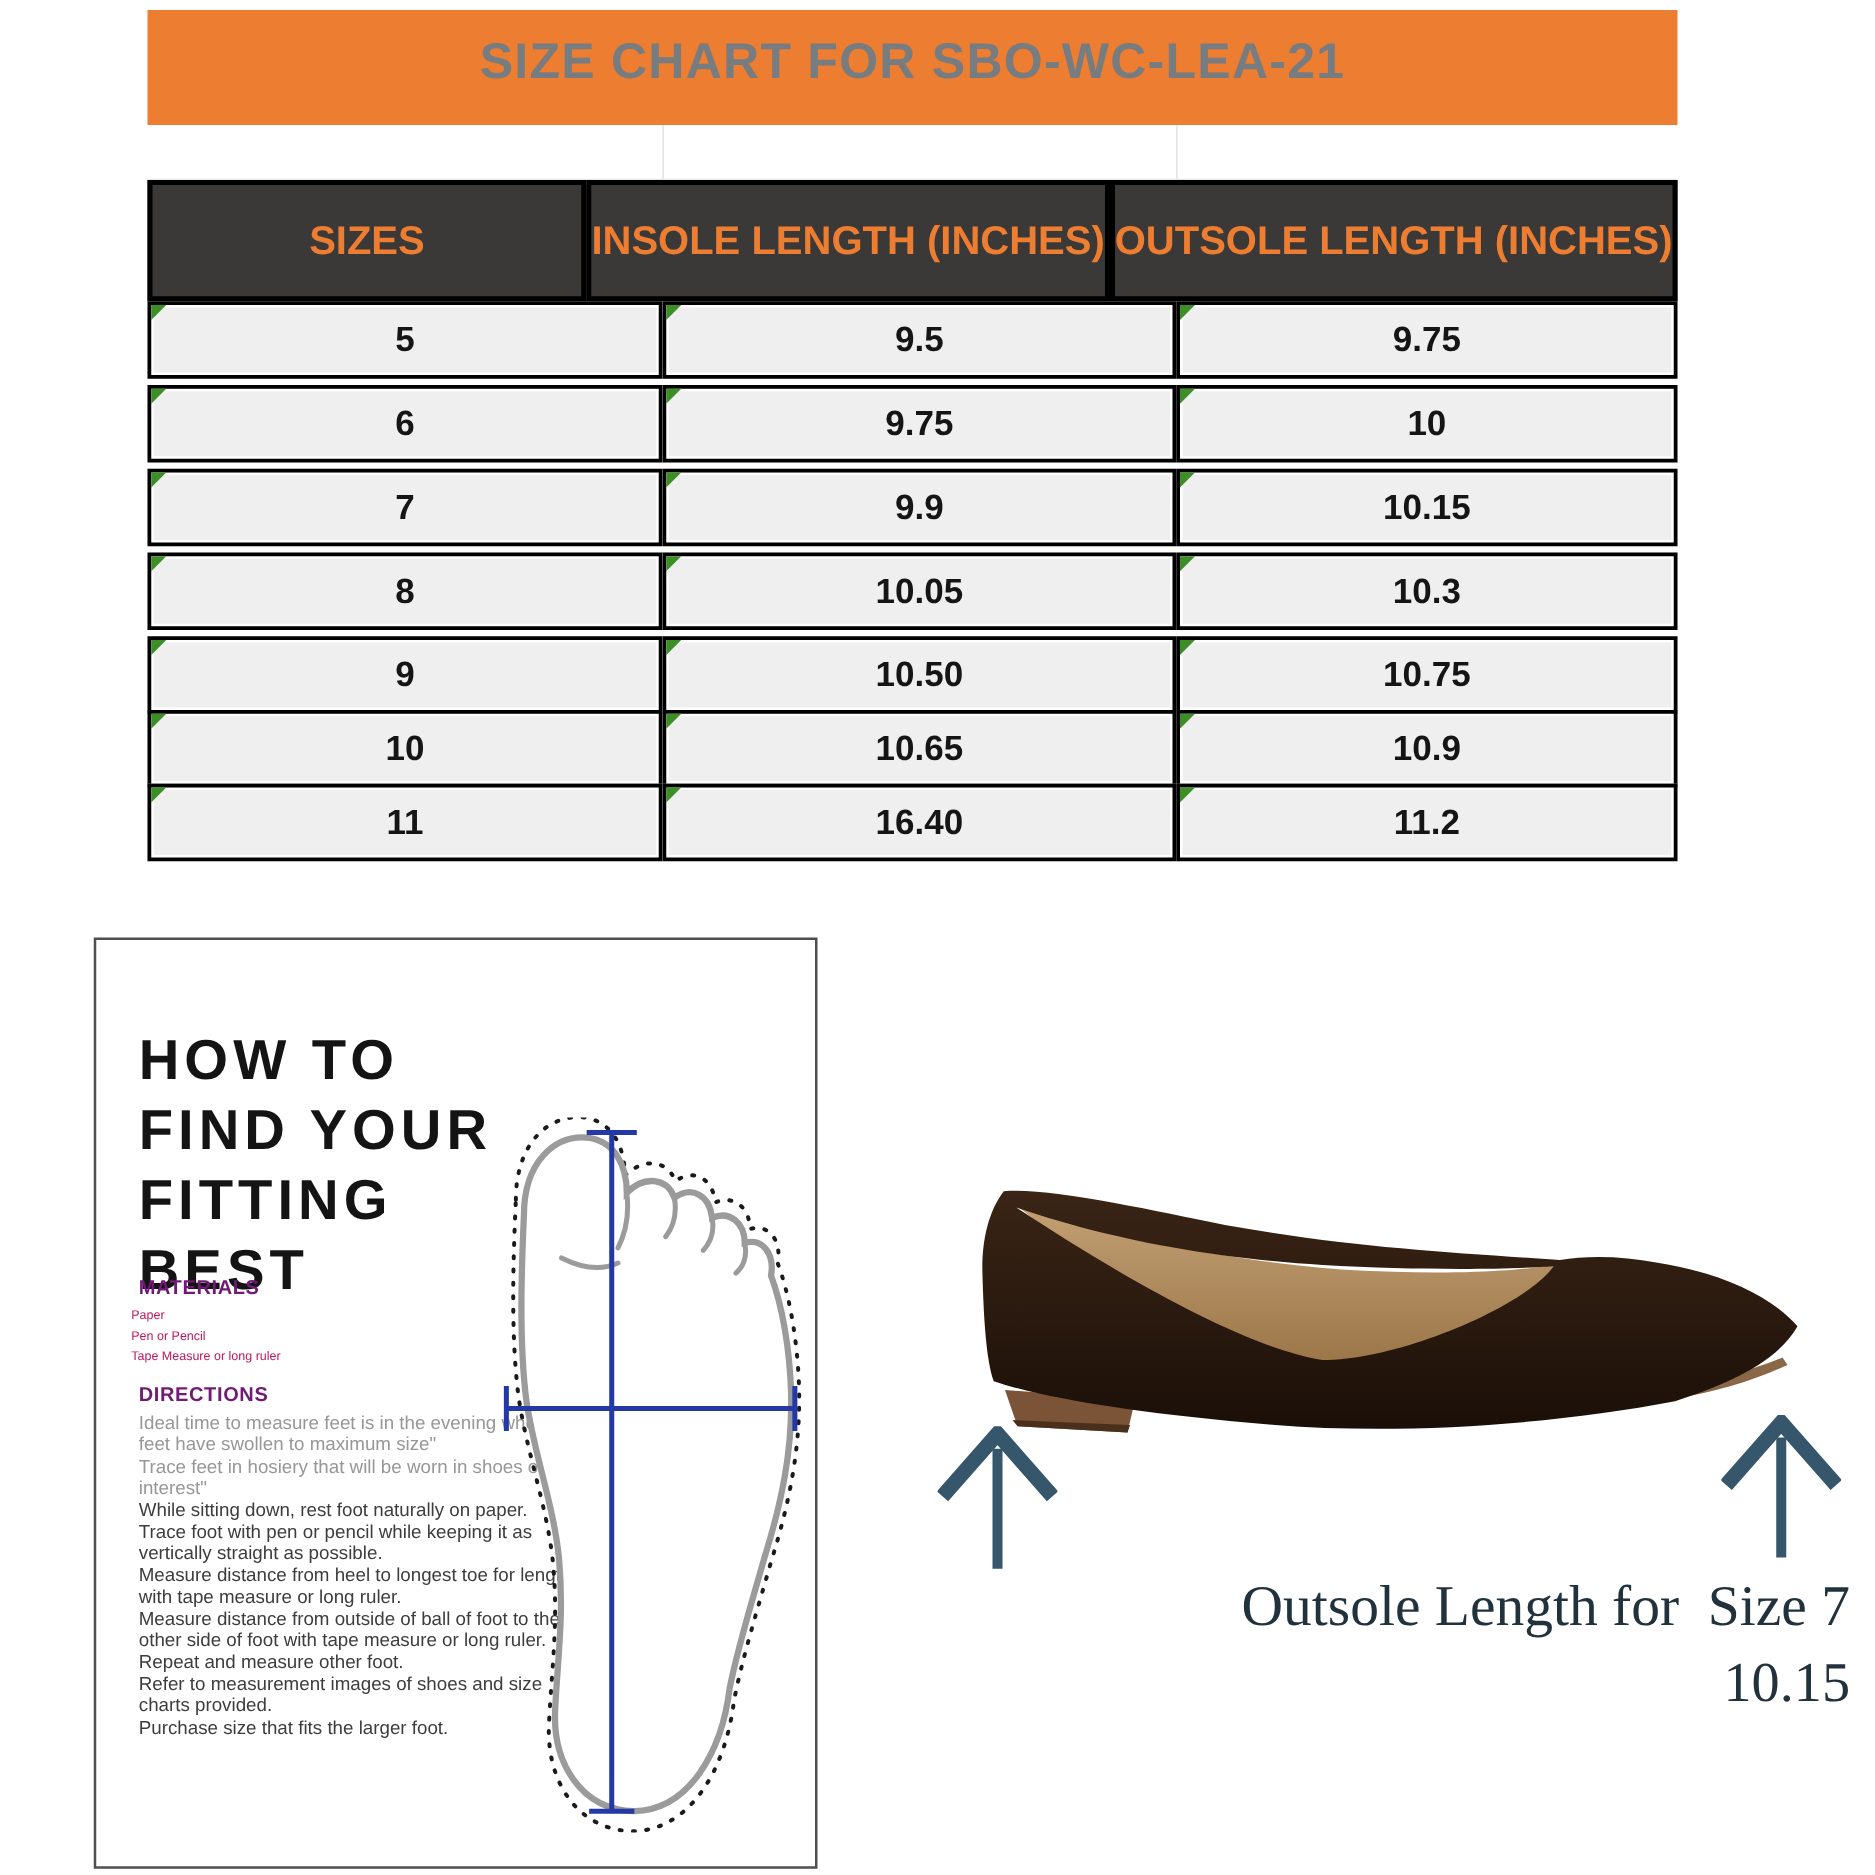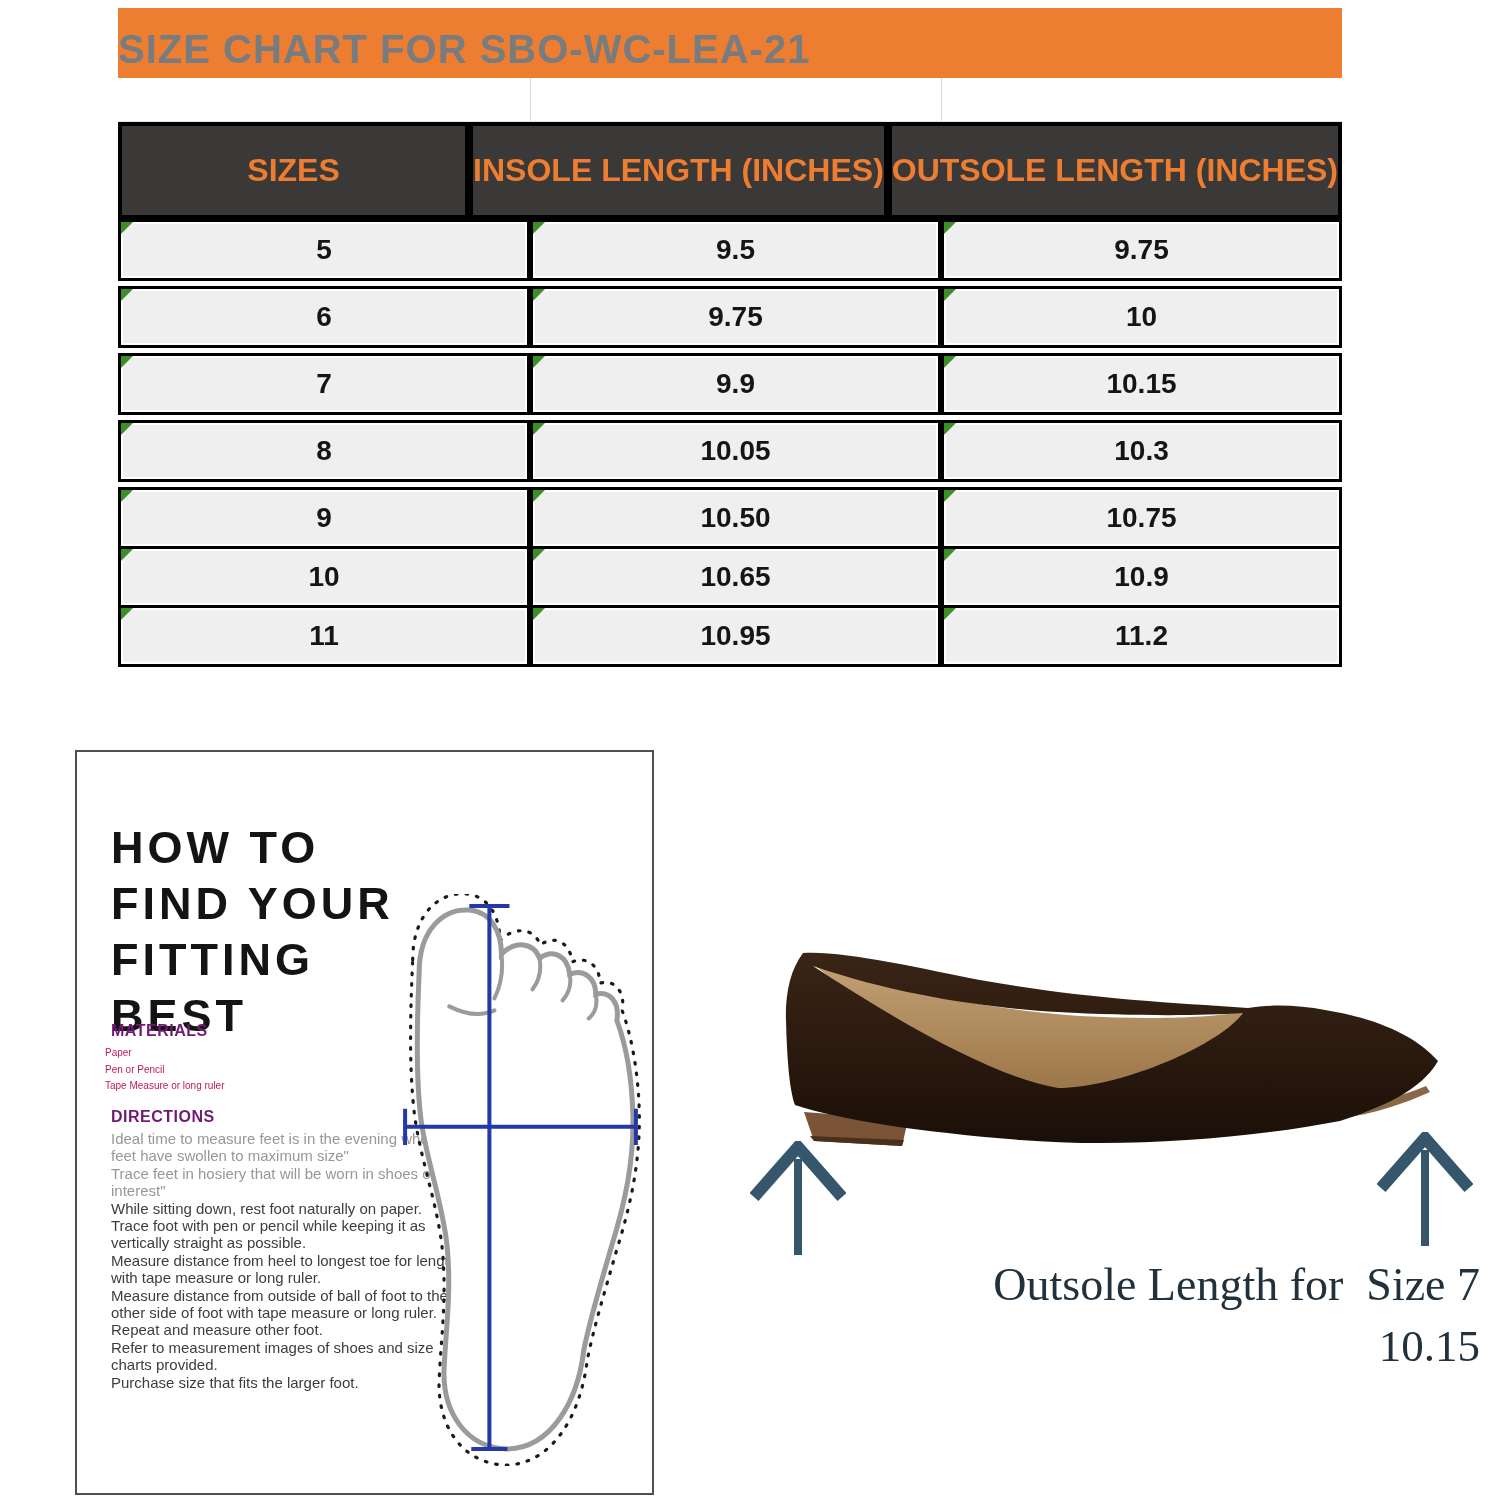--- a/index.html
+++ b/index.html
@@ -7,21 +7,21 @@
     --cell-bg:#F0EFEF; --green-indicator:#3E8E28; --arrow-slate:#35566B;
     --caption-text:#22323D; --blue-measure:#2438A6;
   }
   *{box-sizing:border-box; margin:0; padding:0;}
   body{width:1500px;height:1500px;position:relative;background:#fff;overflow:hidden;
        font-family:"Liberation Sans", sans-serif;}
   section{position:absolute;}
 
   
   .size-chart{left:118px;top:8px;width:1224px;}
-  .sc-title{height:70px;line-height:82px;background:var(--accent-orange);
+  .sc-title{height:92px;line-height:82px;text-align:center;background:var(--accent-orange);
     color:var(--title-text);font-size:40px;font-weight:bold;letter-spacing:1px;}
   .sc-grid{display:grid;grid-template-columns:412fr 411fr 401fr;}
   .sc-spacer{height:44px;border-bottom:1px solid #e6e6e6;}
   .sc-spacer .sp + .sp{border-left:1px solid #dcdcdc;}
   .sc-header .sc-head{height:97px;background:var(--header-dark);border:4px solid #000;
     color:var(--accent-orange);font-size:32px;font-weight:bold;
     display:flex;align-items:center;justify-content:center;white-space:nowrap;}
   .sc-row .sc-cell{height:62px;background:var(--cell-bg);border:3px solid #000;
     box-shadow:inset 0 0 0 2px #fff;position:relative;
     display:flex;align-items:center;justify-content:center;
@@ -105,21 +105,21 @@
         <div class="sc-cell">10.50</div>
         <div class="sc-cell">10.75</div>
       </div>
       <div class="sc-grid sc-row fuse">
         <div class="sc-cell">10</div>
         <div class="sc-cell">10.65</div>
         <div class="sc-cell">10.9</div>
       </div>
       <div class="sc-grid sc-row fuse">
         <div class="sc-cell">11</div>
-        <div class="sc-cell">10.95</div>
+        <div class="sc-cell">16.40</div>
         <div class="sc-cell">11.2</div>
       </div>
     </div>
 </section>
 
 <section class="fit-card">
   <div class="fg-heading">
     <div>HOW TO</div>
     <div>FIND YOUR</div>
     <div>FITTING</div>

